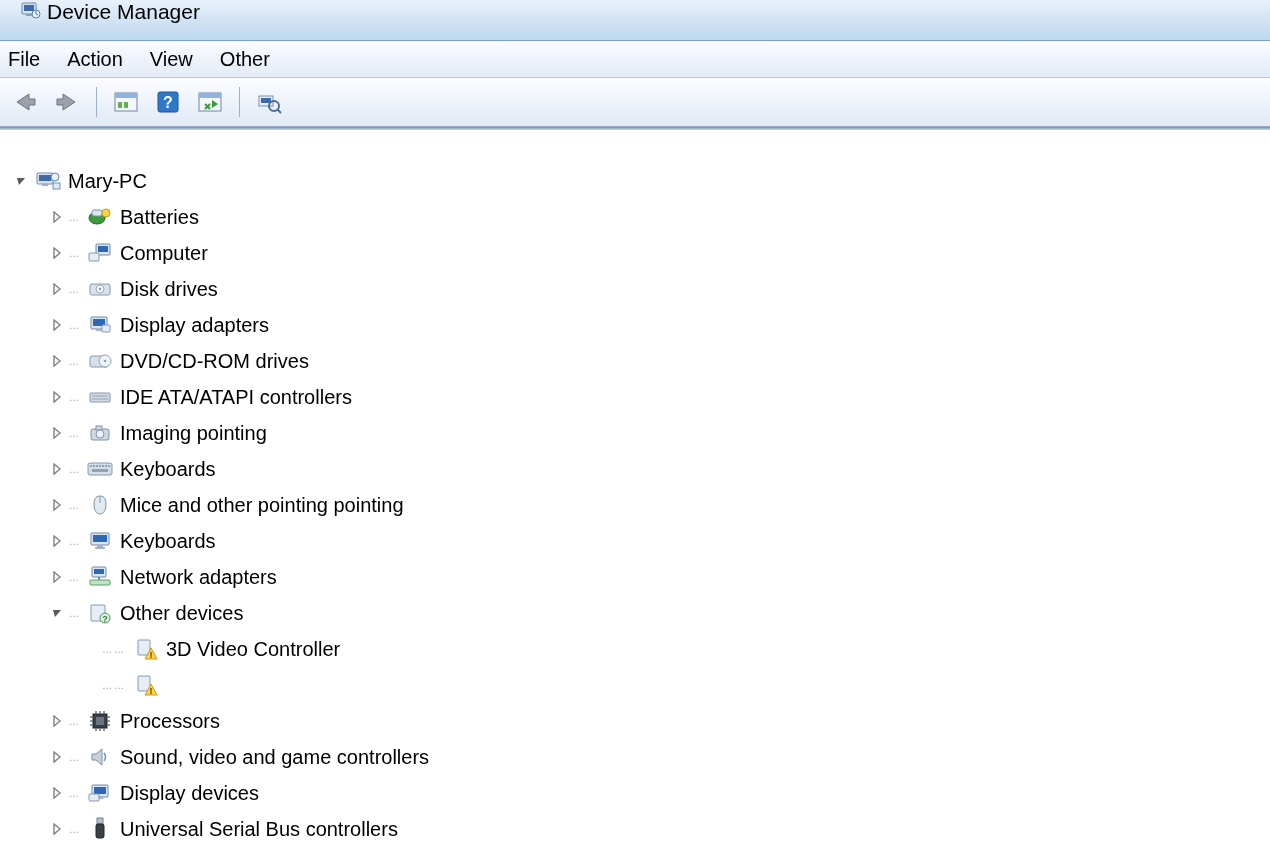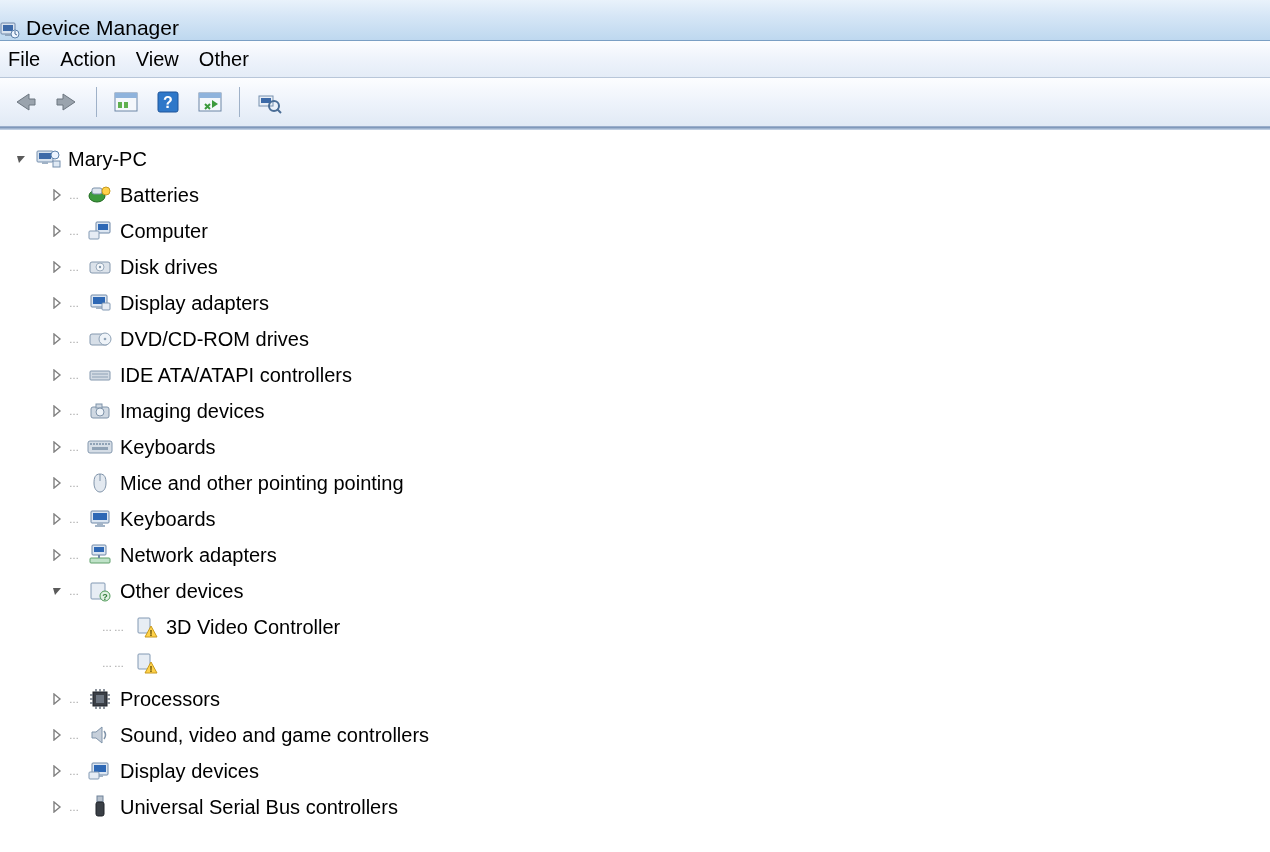--- a/index.html
+++ b/index.html
@@ -1,33 +1,33 @@
 <!DOCTYPE html>
 <html><head>
 <meta charset="utf-8">
 <style>
   html,body{margin:0;padding:0;width:1270px;height:852px;background:#fff;font-family:"Segoe UI",Tahoma,sans-serif;font-size:19px;color:#000;overflow:hidden;}
   
-  .titlebar{height:40px;background:linear-gradient(to bottom,#e9f2fb 0%,#d6e6f6 40%,#bed8ef 100%);border-bottom:1px solid #7a9fc4;display:flex;align-items:flex-end;padding-left:0;}
+  .titlebar{height:40px;background:linear-gradient(to bottom,#e9f2fb 0%,#d6e6f6 40%,#bed8ef 100%);border-bottom:1px solid #7a9fc4;display:flex;align-items:flex-start;padding-left:21px;}
   .titlebar .app-icon{width:20px;height:20px;margin-right:6px;flex:0 0 auto;}
   .titlebar .title{font-size:21px;color:#000;}
   
-  .menubar{height:36px;background:linear-gradient(to bottom,#fcfdff 0%,#eef3fb 50%,#e4ecf7 100%);border-bottom:1px solid #b8c6d9;display:flex;align-items:center;padding:0 8px;gap:20px;font-size:20px;}
+  .menubar{height:36px;background:linear-gradient(to bottom,#fcfdff 0%,#eef3fb 50%,#e4ecf7 100%);border-bottom:1px solid #b8c6d9;display:flex;align-items:center;padding:0 8px;gap:27px;font-size:20px;}
   .menubar span{cursor:default;}
   
   .toolbar{height:48px;background:linear-gradient(to bottom,#fcfdff 0%,#eef3fb 50%,#e1eaf5 100%);border-bottom:1px solid #9aaecb;display:flex;align-items:center;padding:0 4px;position:relative;}
   .toolbar .sep{width:1px;height:30px;background:#9fb1c8;margin:0 8px;}
   .toolbar .tbtn{width:34px;height:34px;display:flex;align-items:center;justify-content:center;margin:0 4px;}
   .toolbar svg{display:block;}
   
   .accent{height:3px;background:linear-gradient(to bottom,#6f8bb0,#cedbec);border-bottom:1px solid #fff;}
   
   .tree{padding:10px 0 0 14px;font-size:20px;white-space:nowrap;position:relative;}
   .row{display:flex;align-items:center;height:36px;}
-  .indent0{padding-left:0px;}
+  .indent0{padding-left:0px;margin-top:22px;}
   .indent1{padding-left:36px;}
   .indent2{padding-left:86px;}
   .expander{width:14px;height:14px;margin-right:4px;color:#5a5a5a;flex:0 0 auto;display:flex;align-items:center;justify-content:center;}
   .dots{color:#9a9a9a;font-size:10px;letter-spacing:2px;margin-right:2px;width:14px;text-align:center;overflow:hidden;}
   .icon{width:28px;height:24px;margin:0 6px 0 2px;flex:0 0 auto;display:flex;align-items:center;justify-content:center;}
   .label{}
 </style>
 </head>
 <body>
 
@@ -227,21 +227,21 @@
         </svg>
       </span>
     <span class="dots">…</span>
     <span class="icon">
         <svg width="24" height="20" viewBox="0 0 24 20">
           <rect x="3" y="6" width="18" height="11" rx="2" fill="#cfd8e2" stroke="#7f93a9"></rect>
           <rect x="8" y="3" width="6" height="4" fill="#cfd8e2" stroke="#7f93a9"></rect>
           <circle cx="12" cy="11" r="4" fill="#eef3f8" stroke="#7f93a9"></circle>
         </svg>
       </span>
-    <span class="label">Imaging devices</span>
+    <span class="label">Imaging pointing</span>
   </div>
 
   <div class="row indent1">
     <span class="expander">
         <svg width="10" height="12" viewBox="0 0 10 12">
           <path d="M2 1 L8 6 L2 11 Z" fill="none" stroke="#808080" stroke-width="1.4"></path>
         </svg>
       </span>
     <span class="dots">…</span>
     <span class="icon">

